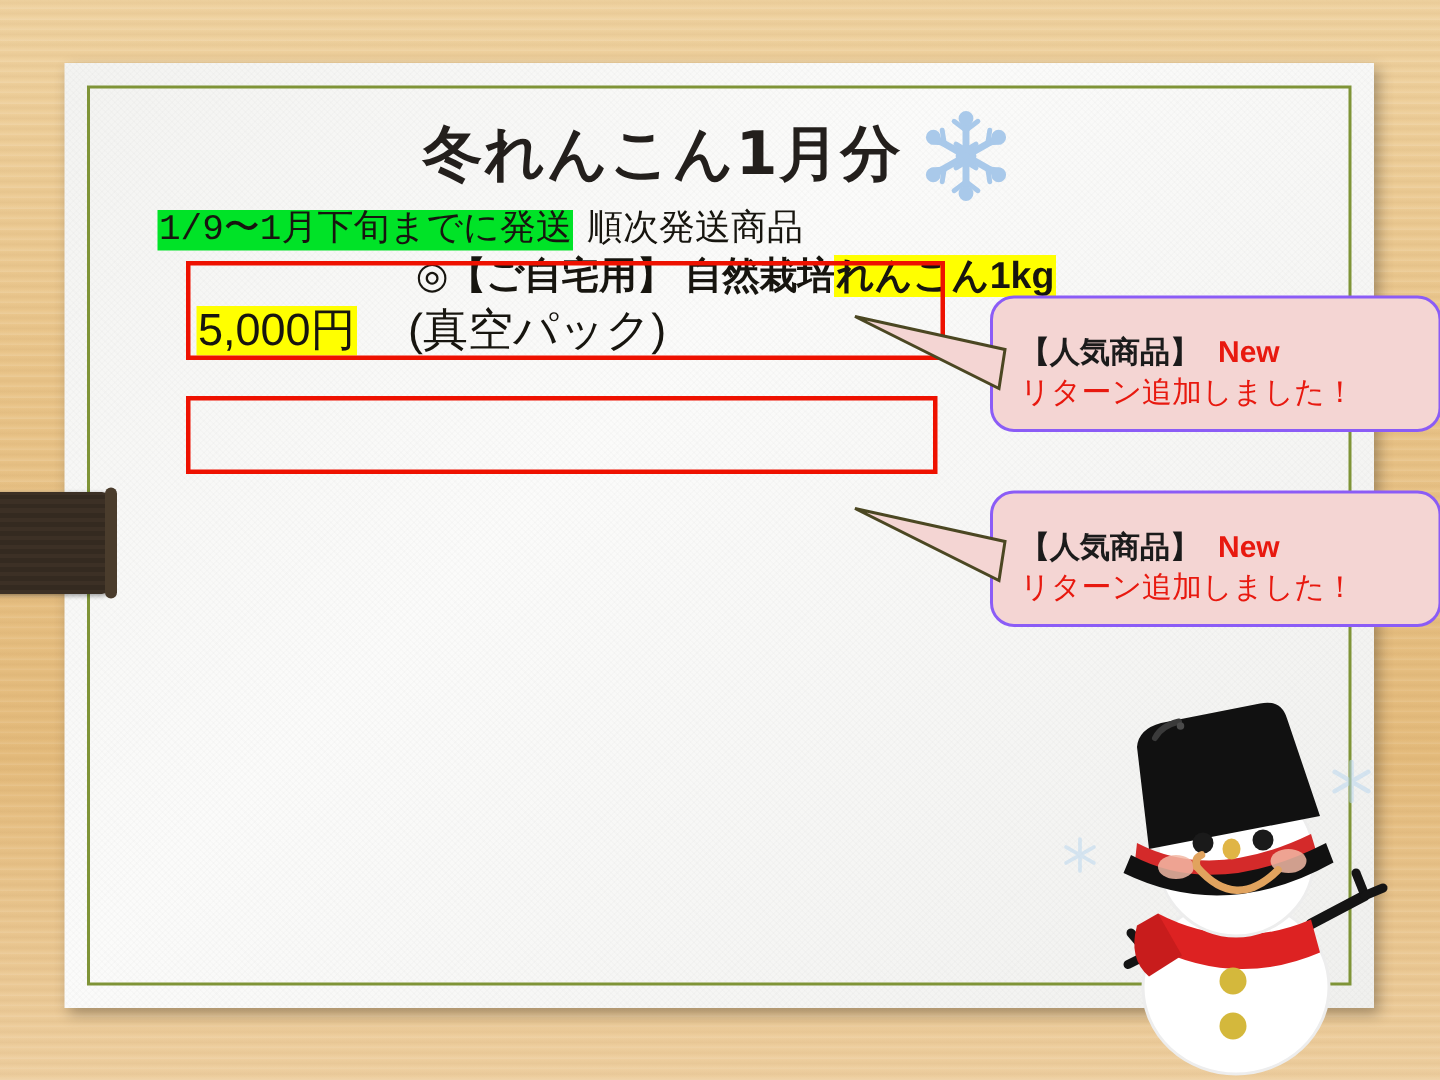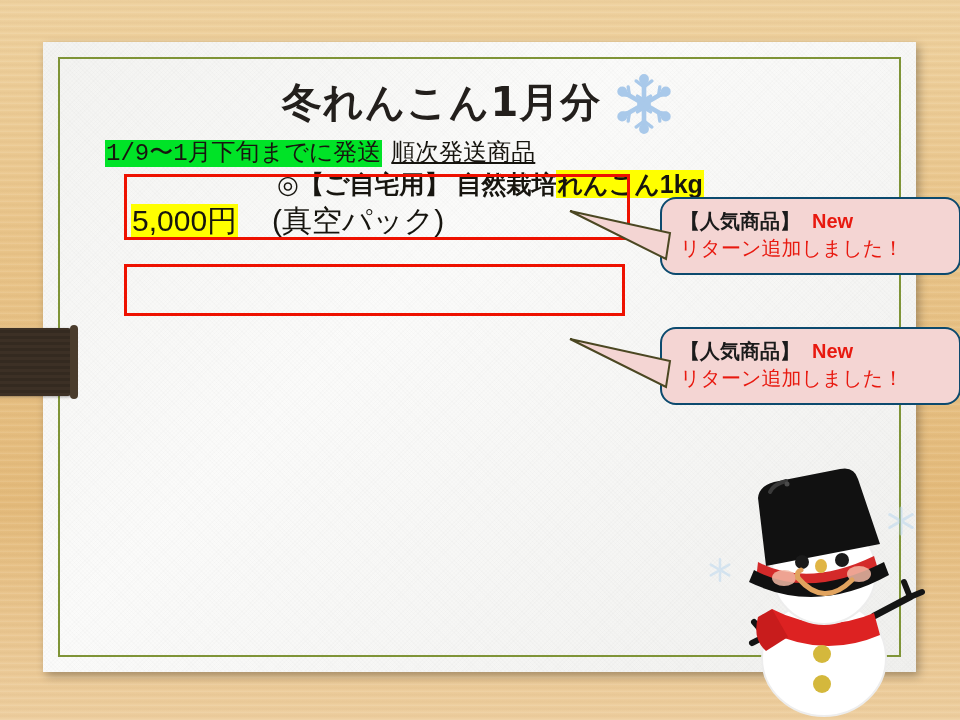--- a/index.html
+++ b/index.html
@@ -58,42 +58,42 @@
   }
   #snowflake-big{width:66px;height:66px;flex:0 0 auto;margin-top:4px;}
   
   #content{
     position:absolute;left:62px;top:96px;right:40px;
     color:#17150f;
   }
   .line{white-space:nowrap;line-height:1.18;}
   .l1{font-size:24px;margin-bottom:2px;}
   .hl-green{background:#00e327;padding:0 1px;font-family:Liberation Mono, monospace;}
-  .plain-after{margin-left:9px;text-decoration:underline;}
+  .plain-after{margin-left:9px;}
   .l2{font-size:25px;font-weight:700;text-align:center;}
   .l3{font-size:30px;margin-top:3px;}
   .hl-yellow{background:#ffff00;padding:0 1px;}
   .mark{font-weight:400;font-size:25px;}
   .indent{display:inline-block;width:26px;}
   .paren{font-weight:400;}
   .gap-lg{display:inline-block;width:34px;}
   .gap-xl{display:inline-block;width:64px;}
   .block2{margin-top:32px;}
   
   .red-box{
     position:absolute;border:3px solid #ee1100;box-sizing:border-box;
     pointer-events:none;z-index:4;
   }
   #red-box-1{left:124px;top:174px;width:506px;height:66px;}
   #red-box-2{left:124px;top:264px;width:501px;height:52px;}
   
   .callout{
     position:absolute;z-index:5;
-    background:#f4d5d3;border:2px solid #0c4a6e;border-radius:16px;
-    padding:9px 14px 11px 18px;
+    background:#f4d5d3;border:2px solid #8b5cf6;border-radius:16px;
+    padding:22px 14px 11px 18px;
   }
   .callout-l1{font-size:20px;font-weight:700;color:#1b1b1b;white-space:nowrap;}
   .callout-new{color:#e8190f;margin-left:12px;font-weight:700;}
   .callout-l2{font-size:20px;font-weight:400;color:#e8190f;white-space:nowrap;margin-top:0;}
   #callout-1{left:660px;top:197px;width:265px;}
   #callout-2{left:660px;top:327px;width:265px;}
   .callout-tail{position:absolute;overflow:visible;left:-92px;top:4px;width:100px;height:70px;}
   
   #snowman{position:absolute;left:714px;top:466px;width:214px;height:254px;z-index:7;}
   .mini-flake{position:absolute;z-index:3;opacity:.55;}

